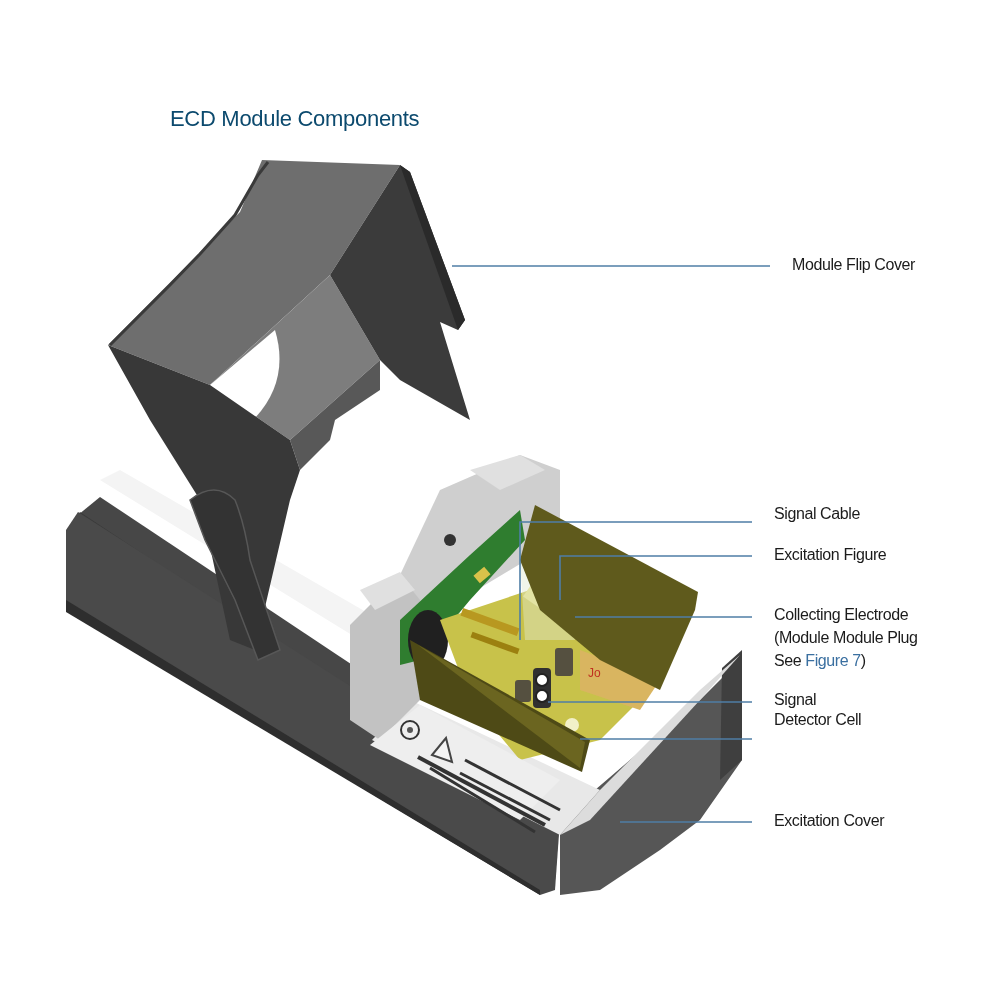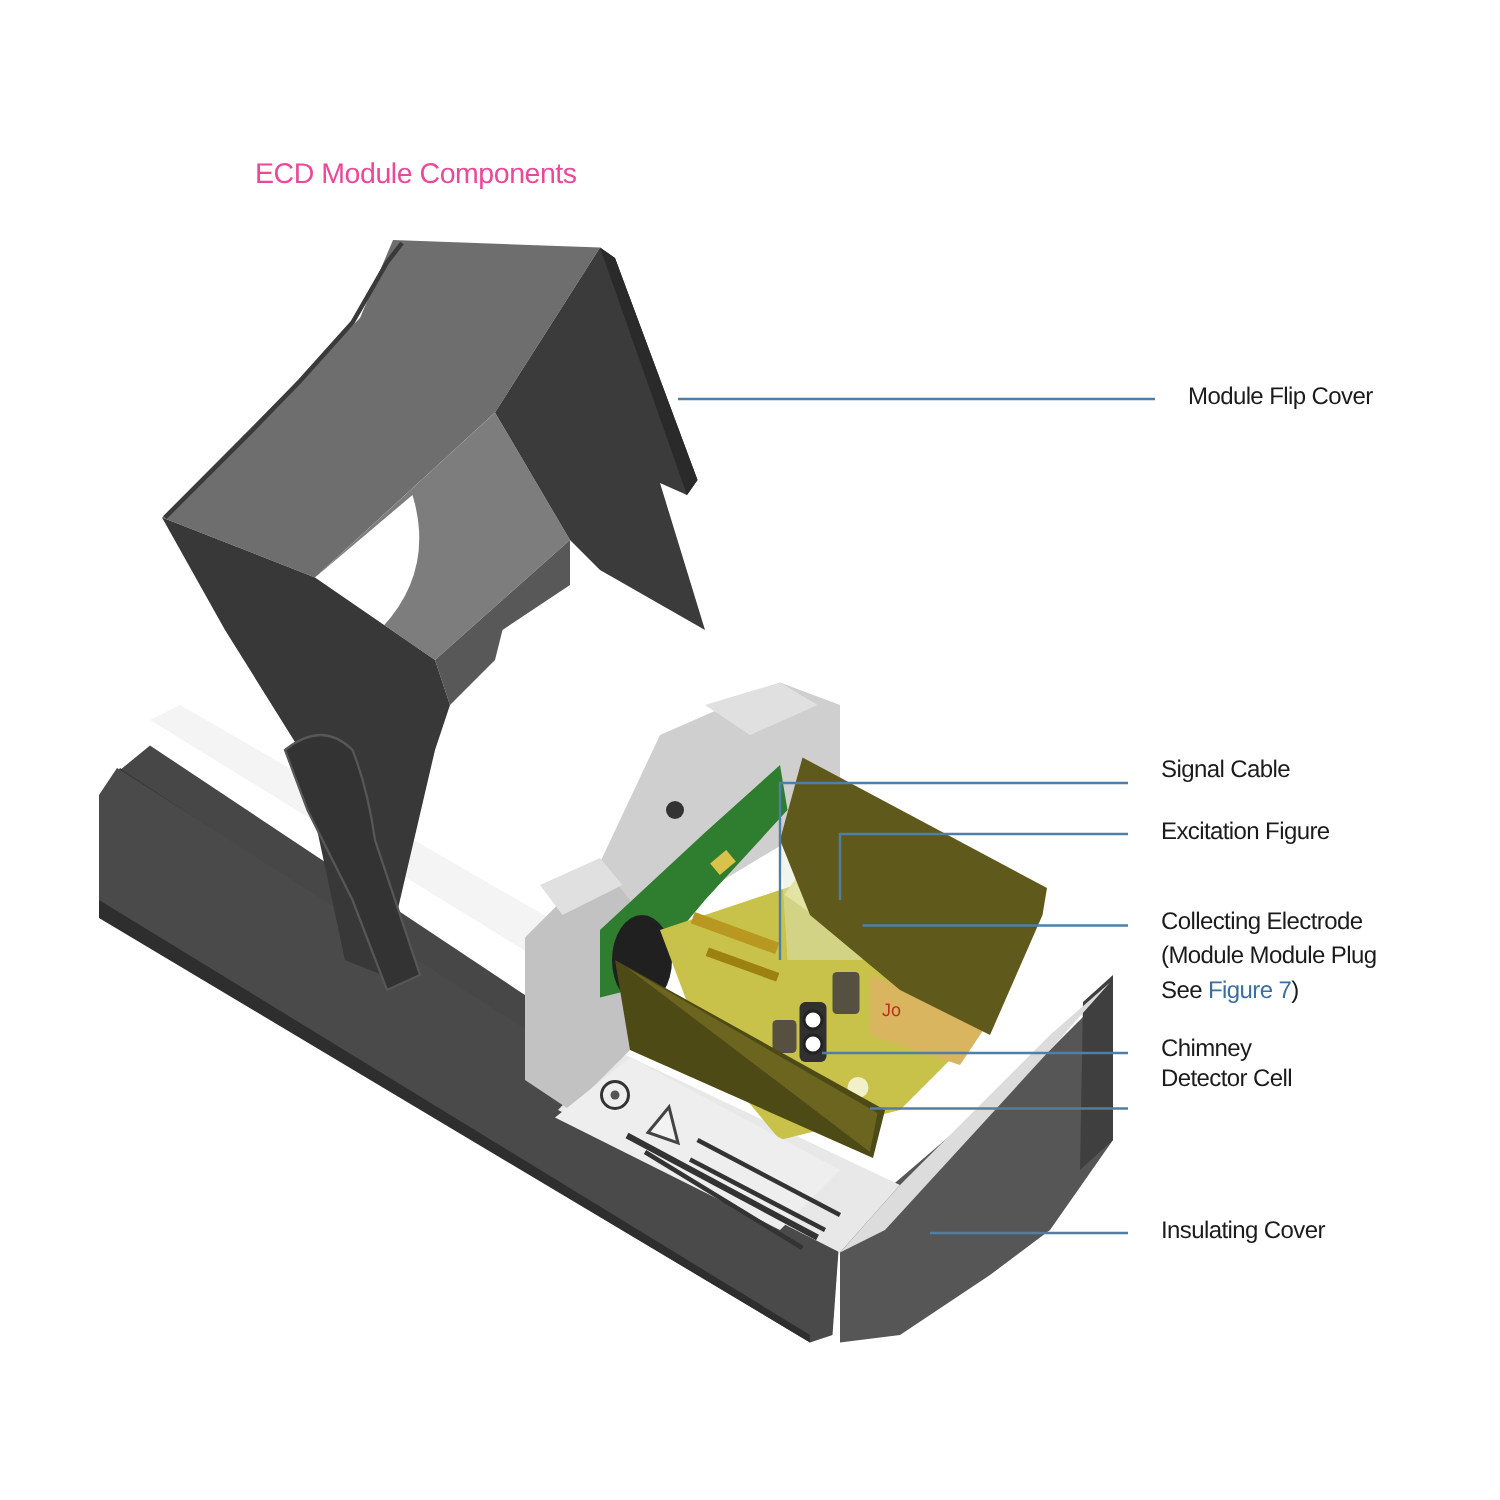--- a/index.html
+++ b/index.html
@@ -1,17 +1,17 @@
 <!DOCTYPE html>
 <html><head>
 <meta charset="utf-8">
 <style>
   html, body { margin: 0; padding: 0; background: #ffffff; }
   body { width: 1000px; height: 1000px; position: relative; overflow: hidden; font-family: "Liberation Sans", sans-serif; }
-  .title { position: absolute; left: 170px; top: 106px; font-size: 19px; color: #ec4899; letter-spacing: -0.3px; white-space: nowrap; }
+  .title { position: absolute; left: 170px; top: 106px; font-size: 22px; color: #0c4a6e; letter-spacing: -0.3px; white-space: nowrap; }
   .label { position: absolute; font-size: 16px; color: #1b1b1b; letter-spacing: -0.4px; line-height: 23px; white-space: nowrap; }
   .label .blue { color: #3a6fa0; }
   svg.art { position: absolute; left: 0; top: 0; }
 </style>
 </head>
 <body>
 
 <div class="title">ECD Module Components</div>
 
 <svg class="art" width="1000" height="1000" viewBox="0 0 1000 1000">
@@ -115,15 +115,15 @@
 </svg>
 
 <div class="label" style="left:792px;top:253px;">Module Flip Cover</div>
 <div class="label" style="left:774px;top:502px;">Signal Cable</div>
 <div class="label" style="left:774px;top:543px;">Excitation Figure</div>
 <div class="label" style="left:774px;top:603px;">
   <div>Collecting Electrode</div>
   <div>(Module Module Plug</div>
   <div><span>See </span><span class="blue">Figure 7</span>)</div>
 </div>
-<div class="label" style="left:774px;top:688px;">Chimney</div>
+<div class="label" style="left:774px;top:688px;">Signal</div>
 <div class="label" style="left:774px;top:708px;">Detector Cell</div>
-<div class="label" style="left:774px;top:809px;">Insulating Cover</div>
+<div class="label" style="left:774px;top:809px;">Excitation Cover</div>
 
 </body></html>

